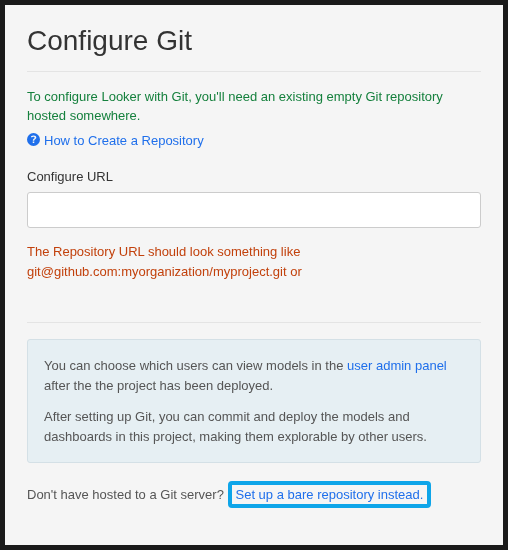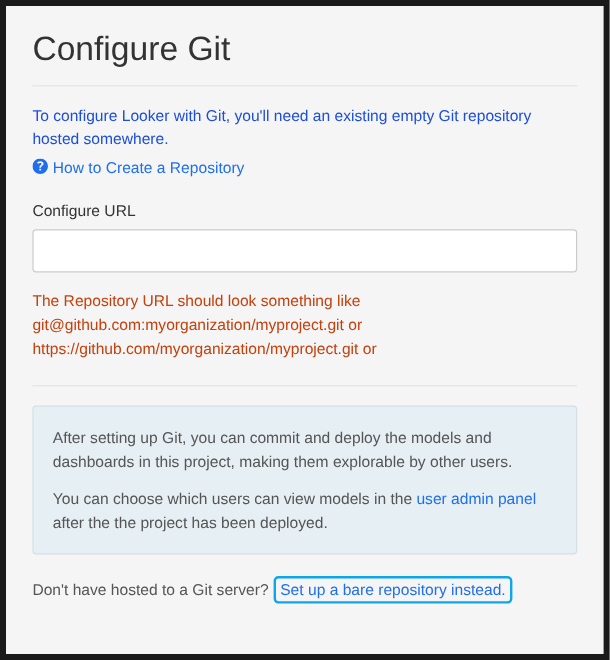--- a/index.html
+++ b/index.html
@@ -22,21 +22,21 @@
     color: #333;
     margin-bottom: 14px;
   }
   .hr {
     border: none;
     border-top: 1px solid #e4e4e4;
     margin: 0 0 16px 0;
   }
   .intro {
     font-size: 13px;
-    color: #1d4ed8;
+    color: #15803d;
     line-height: 1.45;
     margin-bottom: 6px;
   }
   .help-link {
     display: inline-flex;
     align-items: center;
     gap: 4px;
     font-size: 13px;
     color: #1f6feb;
     text-decoration: none;
@@ -80,21 +80,21 @@
   .info-box p + p { margin-top: 12px; }
   .info-box a { color: #1f6feb; text-decoration: none; }
   .alt-row {
     font-size: 13px;
     color: #555;
     margin-bottom: 22px;
   }
   .alt-row a {
     color: #1f6feb;
     text-decoration: none;
-    border: 2px solid #0ea5e9;
+    border: 4px solid #0ea5e9;
     border-radius: 4px;
     padding: 2px 4px;
     display: inline-block;
     cursor: pointer;
   }
 </style>
 </head>
 <body>
 
 <div class="frame">
@@ -111,30 +111,30 @@
     </span>
     <span>How to Create a Repository</span>
   </a>
 
   <label class="field-label">Configure URL</label>
   <input type="text" class="text-input" placeholder="" style="">
 
   <div class="hint">
     <span>The Repository URL should look something like</span><br>
     <span>git@github.com:myorganization/myproject.git or</span><br>
-    <span>https://github.com/myorganization/myproject.git or</span><br>
+    <br>
   </div>
 
   <hr class="hr">
 
   <div class="info-box">
-    <p>After setting up Git, you can commit and deploy the models and dashboards in this project, making them explorable by other users.</p>
     <p>
       <span>You can choose which users can view models in the </span><a>user admin panel</a><span> after the the project has been deployed.</span>
     </p>
+    <p>After setting up Git, you can commit and deploy the models and dashboards in this project, making them explorable by other users.</p>
   </div>
 
   <div class="alt-row">
     <span>Don't have hosted to a Git server?</span>
     <a>Set up a bare repository instead.</a>
   </div>
 
   
 
   

